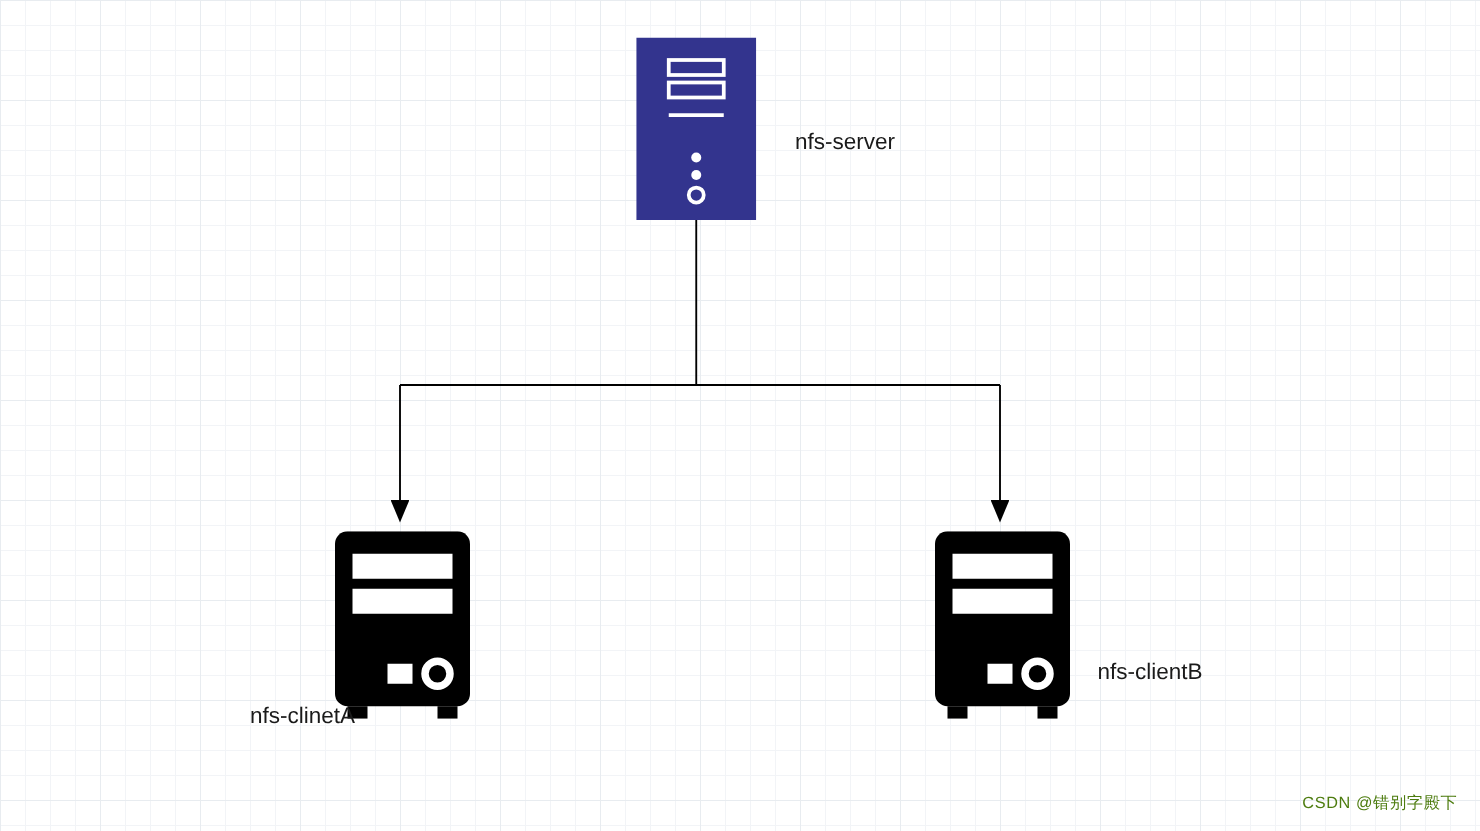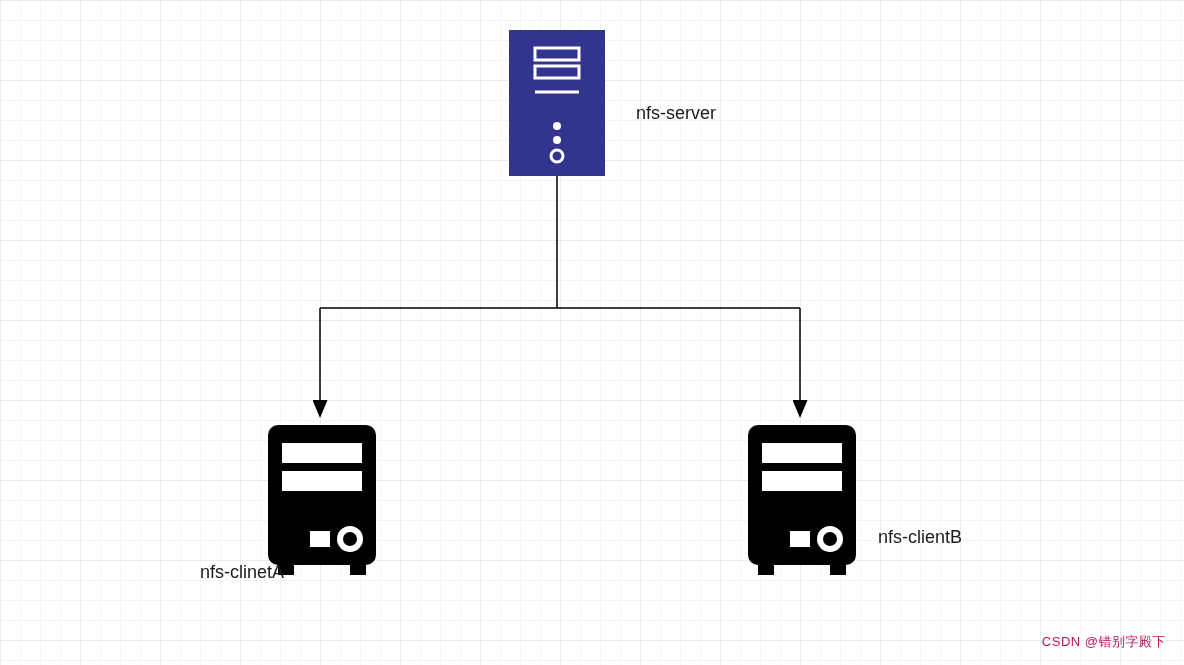--- a/index.html
+++ b/index.html
@@ -27,21 +27,21 @@
       position: absolute;
       font-size: 18px;
       color: #1a1a1a;
       white-space: nowrap;
     }
     .watermark {
       position: absolute;
       right: 18px;
       bottom: 14px;
       font-size: 13px;
-      color: #be185d;
+      color: #4d7c0f;
       letter-spacing: 0.5px;
       user-select: none;
       margin-left: 16px;
     }
     svg.connector {
       position: absolute;
       top: 0;
       left: 0;
       width: 1184px;
       height: 665px;

